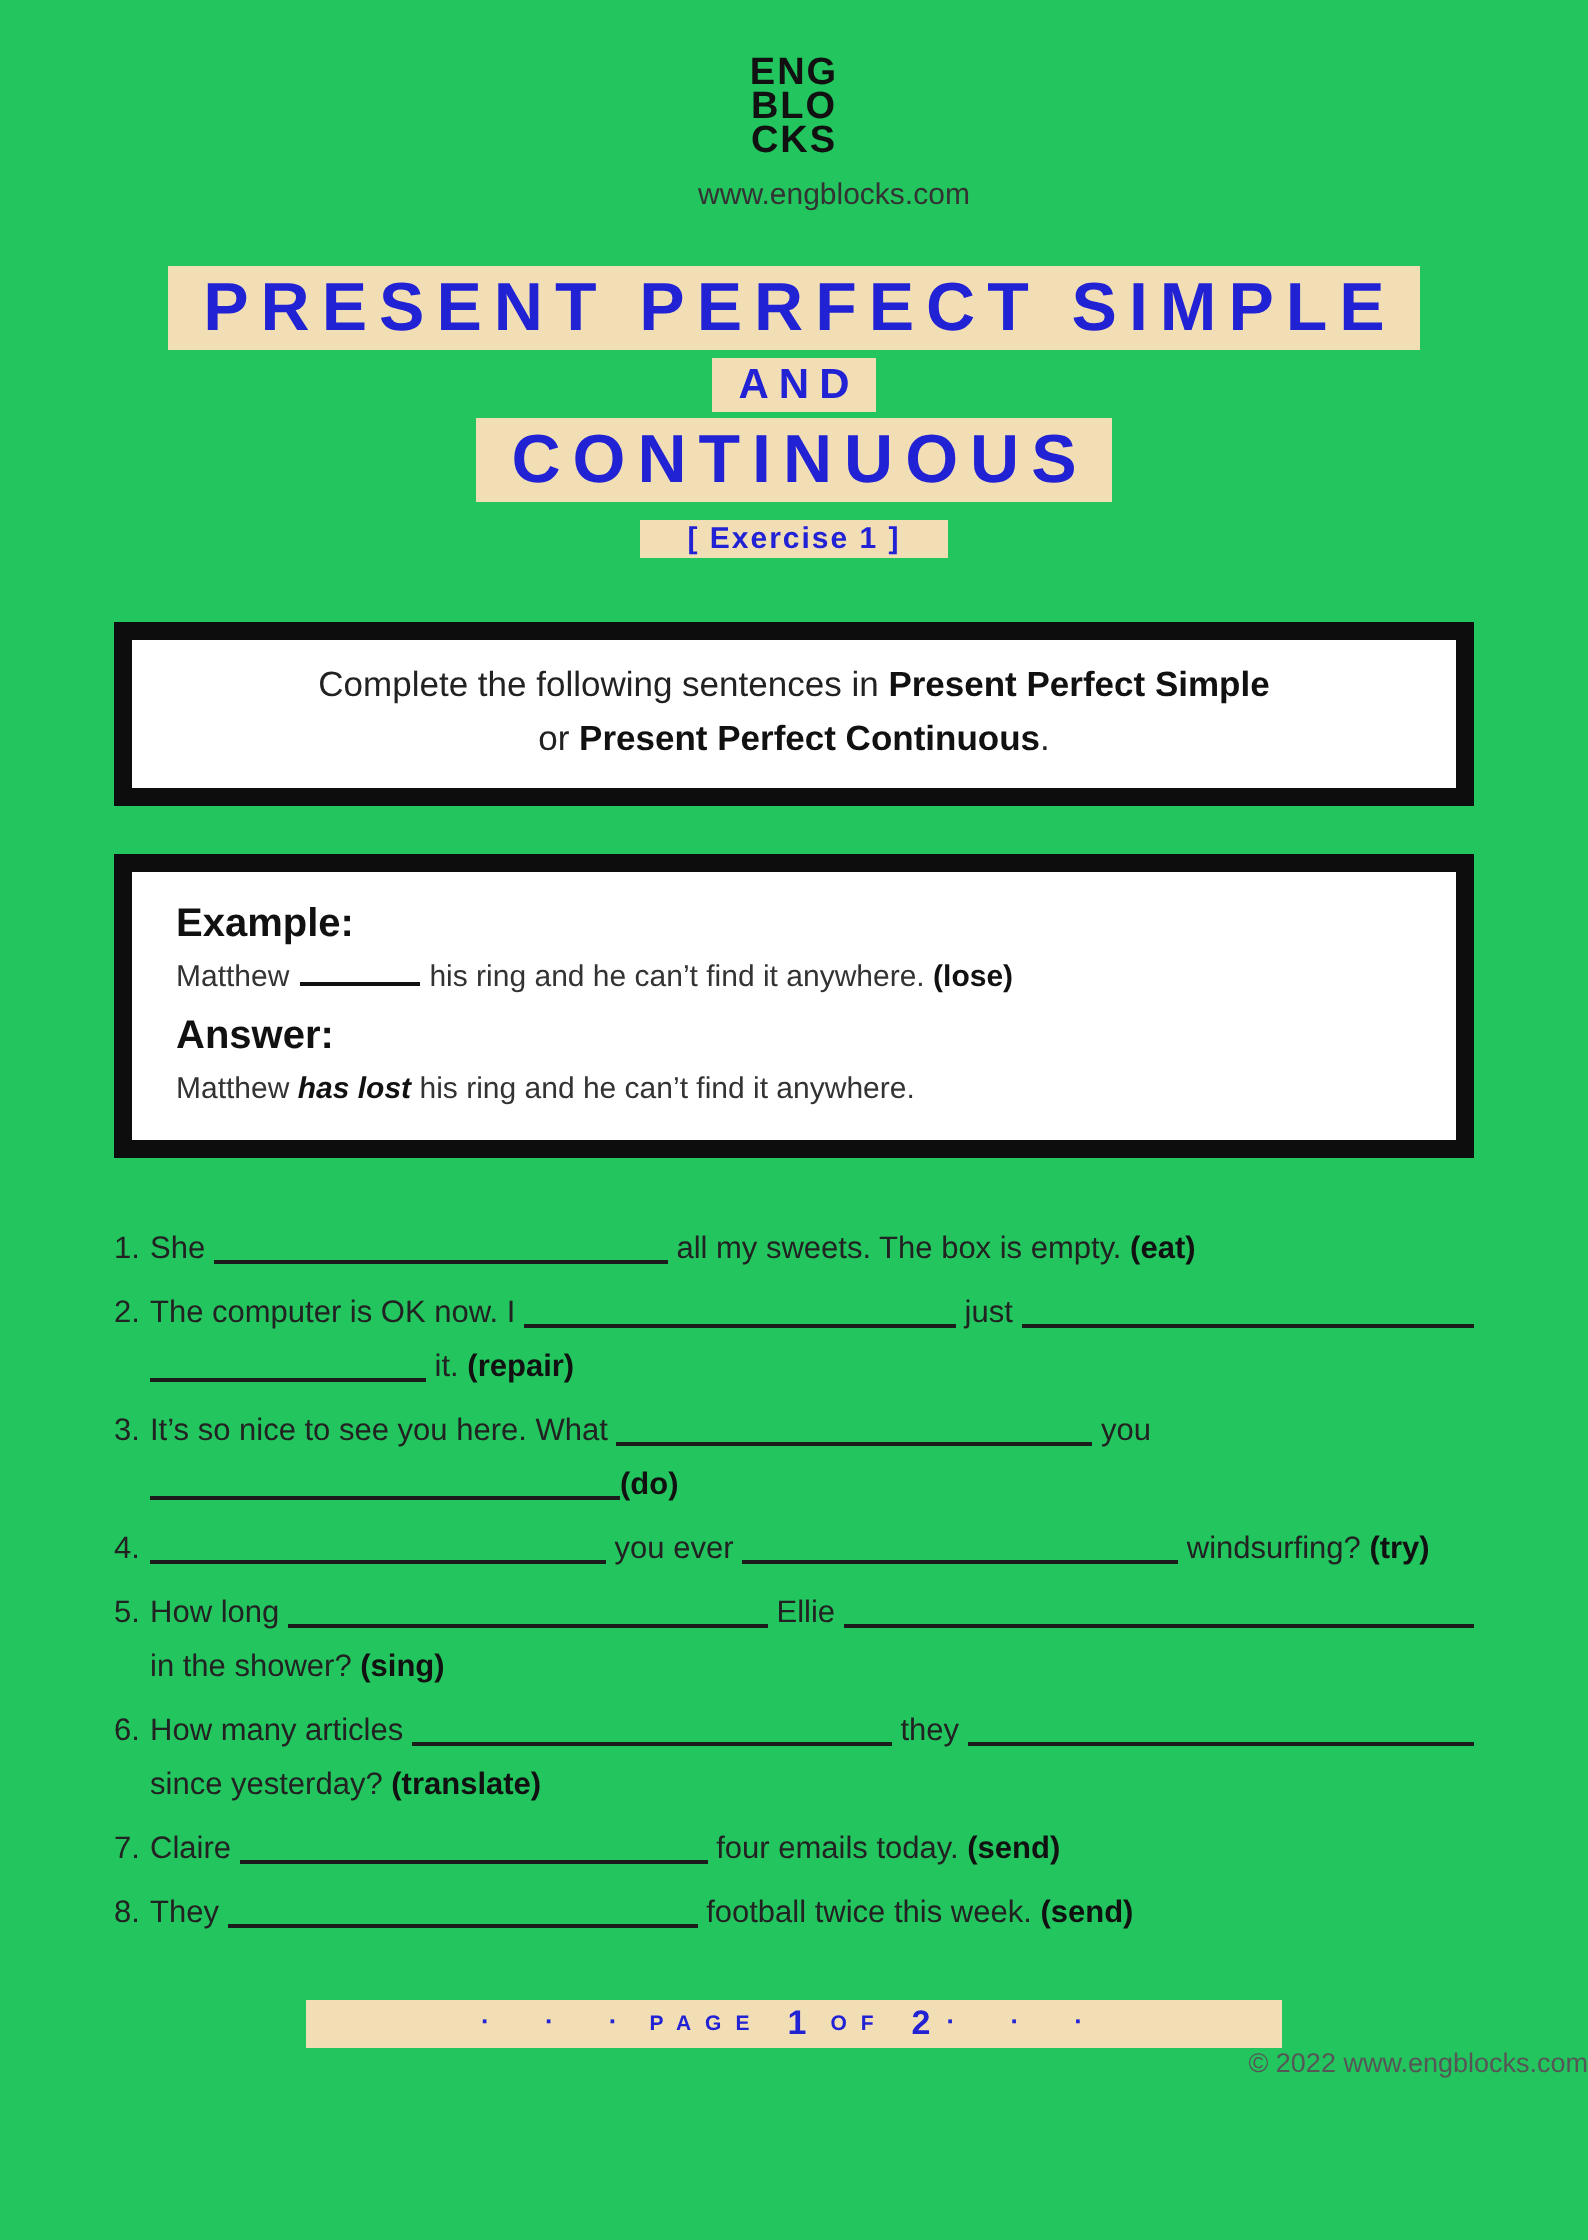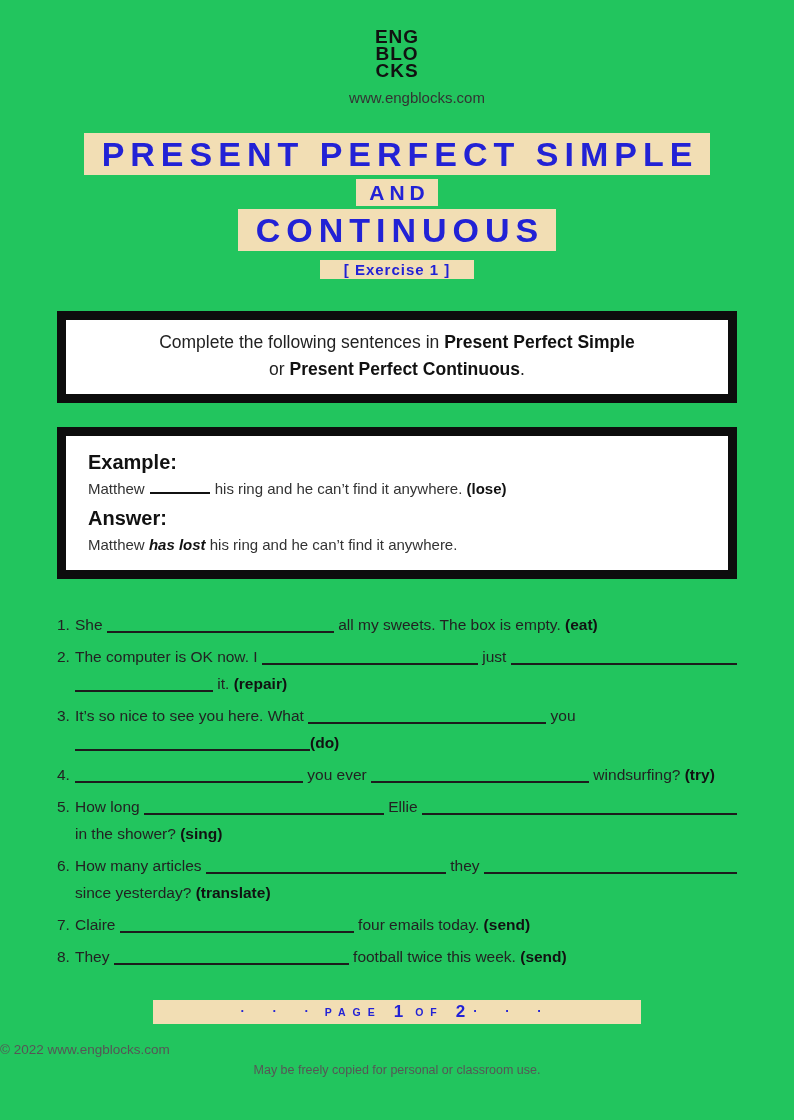--- a/index.html
+++ b/index.html
@@ -46,21 +46,21 @@
   .num{flex:none;width:18px;margin-left:-18px;}
   .t{white-space:pre;}
   .blank{flex:none;border-bottom:2px solid #1c1c1c;height:13px;position:relative;top:3px;}
   .blank.fill{flex:1;}
 
   
   .page-bar{margin:30px auto 0;width:488px;height:24px;background:var(--highlight);display:flex;align-items:center;justify-content:center;color:var(--accent);font-weight:700;}
   .page-bar .dots{font-size:13px;letter-spacing:12px;position:relative;top:-2px;}
   .page-bar .small{font-size:10.5px;letter-spacing:7px;margin:0 4px;}
   .page-bar .big{font-size:17px;margin:0 8px;letter-spacing:0;}
-  .copyright{margin-top:18px;text-align:left;font-size:13.5px;color:var(--gray);}
+  .copyright{text-align:right;font-size:13.5px;color:var(--gray);}
   .license{margin-top:6px;text-align:center;font-size:12.5px;color:var(--gray);}
 </style>
 </head>
 <body>
 
 <div class="page">
 
   <div class="logo">
     <div>ENG</div>
     <div>BLO</div>
@@ -189,15 +189,14 @@
   <div class="page-bar">
     <span class="dots">· · ·</span>
     <span class="small">PAGE</span>
     <span class="big">1</span>
     <span class="small">OF</span>
     <span class="big">2</span>
     <span class="dots">· · ·</span>
   </div>
 
   <div class="copyright">© 2022 www.engblocks.com</div>
-  <div class="license">May be freely copied for personal or classroom use.</div>
 
 </div>
 
 </body></html>

